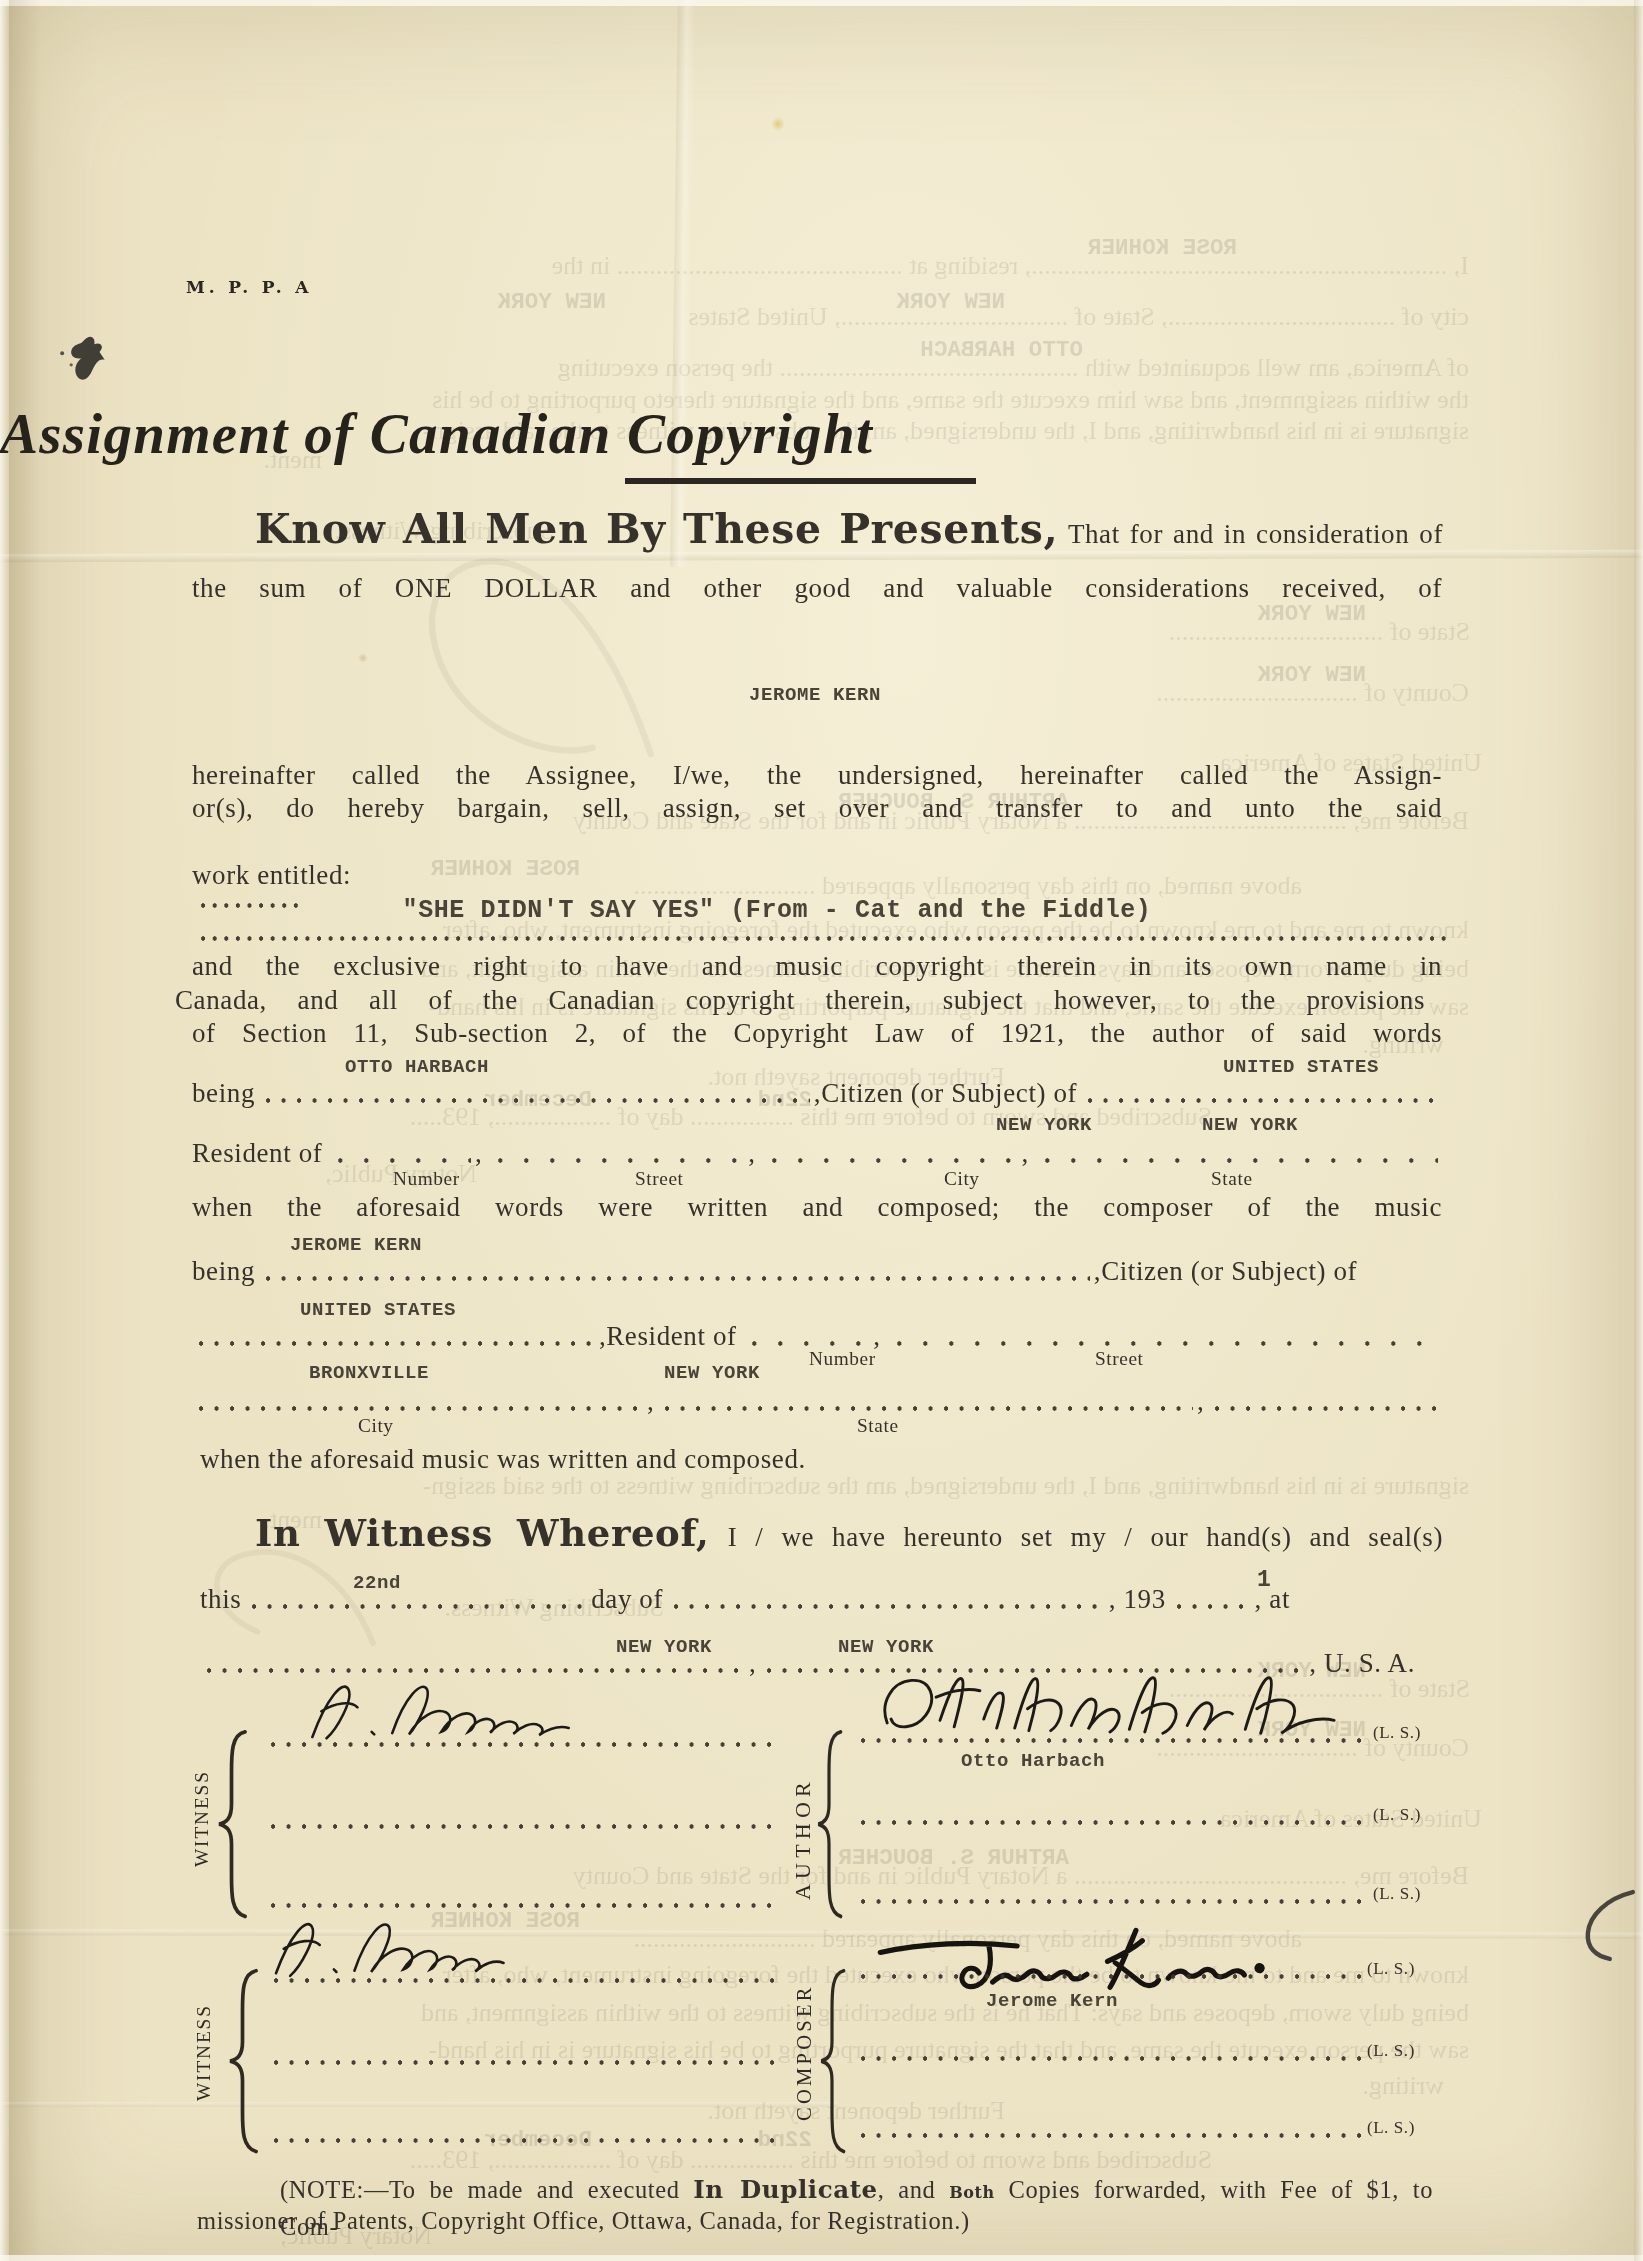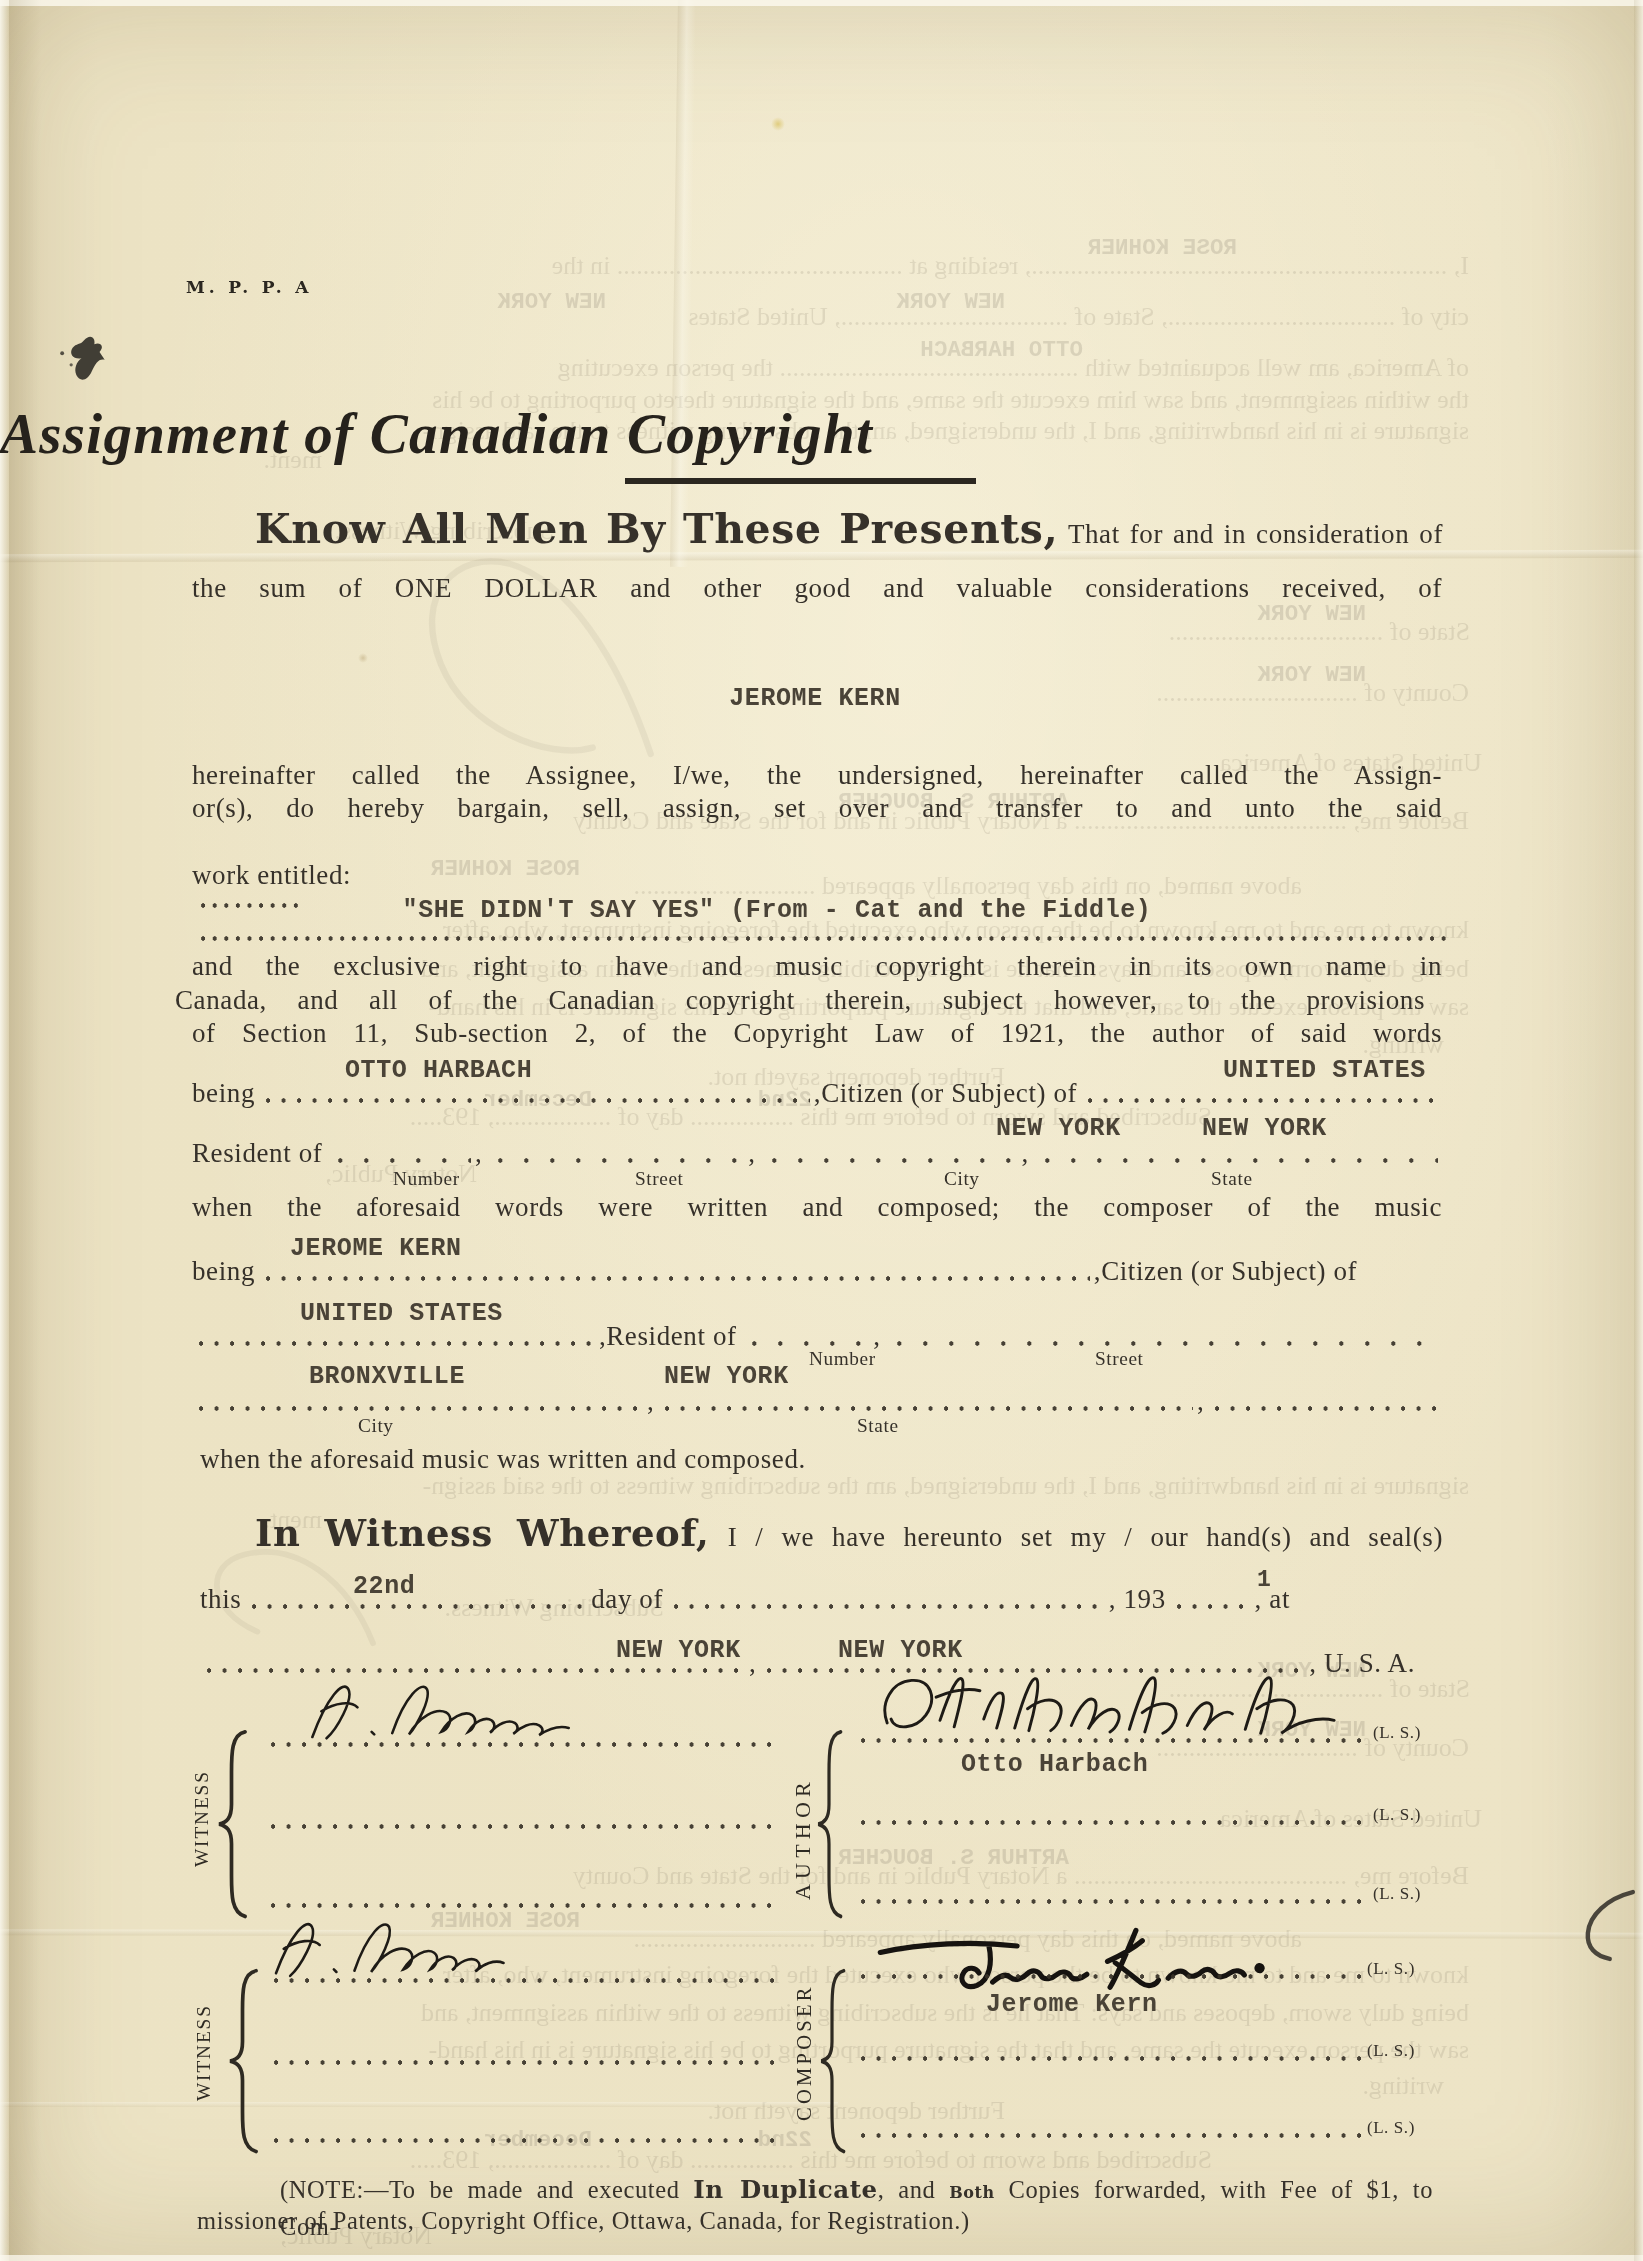--- a/index.html
+++ b/index.html
@@ -13,21 +13,21 @@
   .abs{position:absolute;}
   .line{position:absolute;font-size:27px;line-height:34px;letter-spacing:0.6px;color:#36312a;white-space:nowrap;}
   .just{white-space:normal;text-align:justify;text-align-last:justify;word-spacing:2.6px;}
   .row{position:absolute;display:flex;align-items:flex-end;font-size:27px;line-height:32px;letter-spacing:0.6px;}
   .w{white-space:pre;}
   .dots{height:9px;margin:0 3.9px 4.5px 3.9px;background-image:radial-gradient(circle,rgba(56,50,40,.92) 2px,rgba(56,50,40,0) 2.4px);
         background-size:15.5px 9px;background-repeat:repeat-x;background-position:1.3px 55%;}
   .dots.sparse{background-size:26px 9px;}
   .dots.dense{background-size:11.6px 9px;}
   .grow{flex:1 1 auto;}
-  .typed{position:absolute;font-family:"Liberation Mono",monospace;font-weight:700;font-size:25px;
+  .typed{position:absolute;font-family:"Liberation Mono",monospace;font-weight:700;font-size:19px;
          color:#4a4337;letter-spacing:0.6px;white-space:pre;}
   .lbl{position:absolute;font-size:19.3px;color:#36312a;letter-spacing:0.6px;}
   .bl{font-family:"DejaVu Serif",serif;font-weight:700;}
   .doctitle{position:absolute;left:0;width:1643px;text-align:left;font-style:italic;font-weight:700;
             font-size:57px;letter-spacing:1.3px;color:#26221c;}
   .stamp{position:absolute;font-family:"DejaVu Serif",serif;font-weight:700;font-size:17px;letter-spacing:3.9px;color:#2b2720;}
   .vlabel{position:absolute;writing-mode:vertical-rl;transform:rotate(180deg);font-size:19.3px;letter-spacing:2.6px;
           color:#2e2a23;text-align:center;}
   .ls{white-space:pre;font-size:17px;}
   .sigsvg{position:absolute;}

